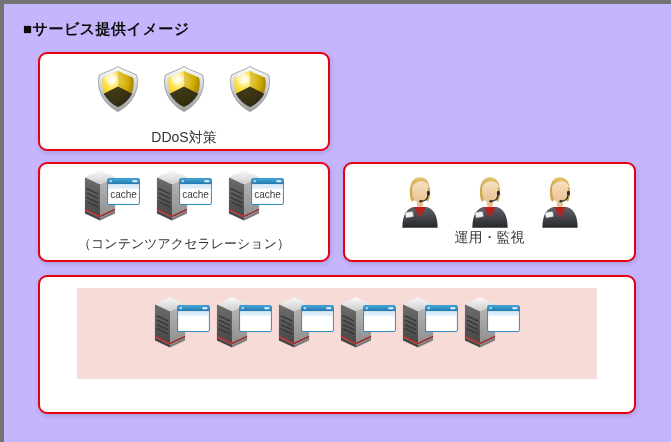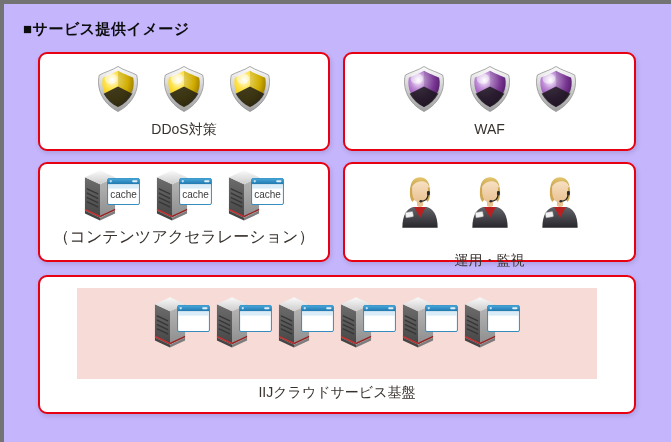--- a/index.html
+++ b/index.html
@@ -33,25 +33,25 @@
   .panel-lb       { left:34px;  top:158px; width:292px; height:100px; padding-top:4px; }
   .panel-mon      { left:339px; top:158px; width:293px; height:100px; padding-top:9px; }
   .panel-platform { left:34px;  top:271px; width:598px; height:139px; display:block; }
 
   .icon-row { display:flex; }
   .gap20 { gap:20px; } .gap16 { gap:16px; } .gap28 { gap:28px; } .gap6 { gap:6px; }
 
   .box-label {
     font-size:14px; color:#38322e; line-height:16px; text-align:center;
   }
-  .panel-ddos .box-label, .panel-waf .box-label { margin-top:8px; }
+  .panel-ddos .box-label, .panel-waf .box-label { margin-top:16px; }
   .panel-lb .box-label  { margin-top:2px; }
-  .panel-mon .box-label { margin-top:23px; }
+  .panel-mon .box-label { margin-top:1px;font-family:Liberation Serif, serif; }
   .box-sublabel {
-    font-size:16px; color:#38322e; line-height:13px; margin-top:4px; text-align:left;
+    font-size:13px; color:#38322e; line-height:13px; margin-top:11px; text-align:left;
   }
 
   .shield-icon { width:46px; height:48px; }
   .operator-icon { width:42px; height:56px; }
 
   .server-icon { position:relative; width:56px; height:58px; }
   .server-icon .srv { position:absolute; left:0; top:1px; width:32px; height:55px; }
   .server-icon .win { position:absolute; left:23px; top:10px; width:33px; height:27px; }
   .cache-label {
     position:absolute; left:23px; top:22px; width:33px;
@@ -188,34 +188,20 @@
       <svg class="shield-icon">
           <use href="#sym-shield-yellow"></use>
         </svg>
       <svg class="shield-icon">
           <use href="#sym-shield-yellow"></use>
         </svg>
     </div>
     <div class="box-label">DDoS対策</div>
   </div>
 
-  <div class="panel panel-waf">
-    <div class="icon-row gap20">
-      <svg class="shield-icon">
-          <use href="#sym-shield-purple"></use>
-        </svg>
-      <svg class="shield-icon">
-          <use href="#sym-shield-purple"></use>
-        </svg>
-      <svg class="shield-icon">
-          <use href="#sym-shield-purple"></use>
-        </svg>
-    </div>
-    <div class="box-label">WAF</div>
-  </div>
 
   <div class="panel panel-lb">
     <div class="icon-row gap16">
       <div class="server-icon">
         <svg class="srv">
             <use href="#sym-server"></use>
           </svg>
         <svg class="win">
             <use href="#sym-window"></use>
           </svg>
@@ -304,16 +290,15 @@
         <div class="server-icon">
           <svg class="srv">
               <use href="#sym-server"></use>
             </svg>
           <svg class="win">
               <use href="#sym-window"></use>
             </svg>
         </div>
       </div>
     </div>
-    <div class="platform-label">IIJクラウドサービス基盤</div>
   </div>
 
 </div>
 
 </body></html>

